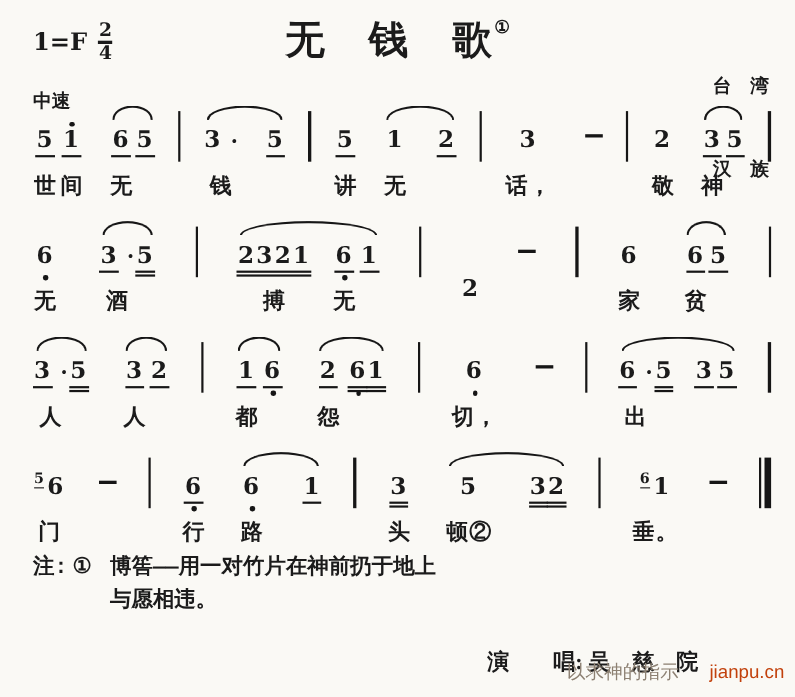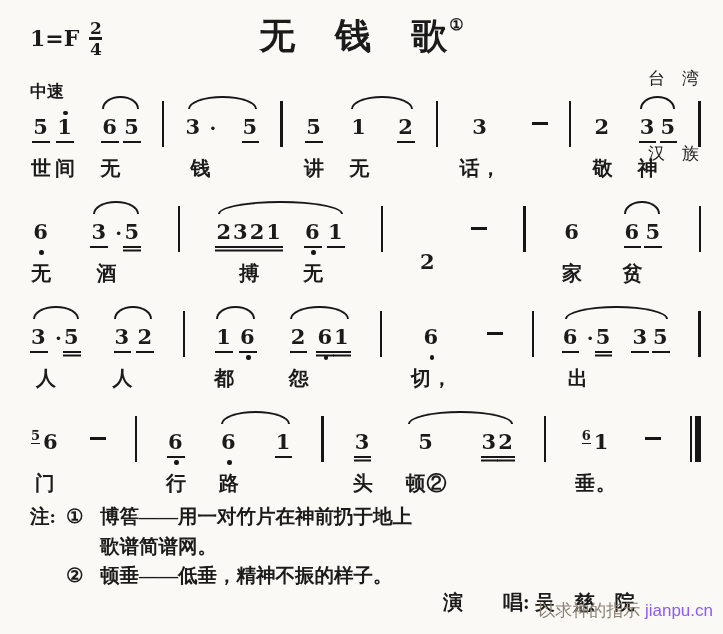--- a/index.html
+++ b/index.html
@@ -9,21 +9,21 @@
 
   
   .keysig{position:absolute;left:30px;top:20px;display:flex;align-items:center;
           font-family:"DejaVu Serif",serif;font-weight:700;font-size:22px;}
   .frac{display:inline-flex;flex-direction:column;align-items:center;margin-left:10px;
         font-size:17px;line-height:16px;font-weight:700;}
   .fracbar{width:13px;height:2.5px;background:currentColor;margin:1px 0;}
   .title{position:absolute;left:0;right:0;top:12px;text-align:center;
          font-size:36px;font-weight:700;white-space:pre;letter-spacing:2px;}
   .title sup{font-size:16px;vertical-align:18px;letter-spacing:0;}
-  .origin{position:absolute;right:24px;top:16px;font-size:17px;font-weight:400;
+  .origin{position:absolute;right:24px;top:16px;font-size:17px;font-weight:700;
           line-height:25px;white-space:pre;text-align:right;}
   .tempo{position:absolute;left:30px;top:80px;font-size:17px;font-weight:700;}
 
   
   .score{position:absolute;left:28px;right:22px;top:96px;}
   .score-line{display:flex;justify-content:space-between;align-items:flex-end;
               height:87px;margin-bottom:18px;}
   .cell{display:flex;flex-direction:column;align-items:center;}
   .gwrap{position:relative;display:flex;align-items:flex-end;padding:10px 3px 0;column-gap:20px;}
   .gwrap.slur::before{content:"";position:absolute;top:0;left:5px;right:5px;height:11px;
@@ -45,29 +45,29 @@
       position:relative;top:-10px;border-bottom:1.8px solid #161616;padding-bottom:1px;line-height:13px;}
   .dashbar{width:16px;height:3.5px;background:#161616;align-self:center;margin-bottom:7px;}
   .ly{height:30px;display:flex;align-items:center;font-size:20px;font-weight:600;
       white-space:nowrap;letter-spacing:1px;}
   .barwrap{display:flex;align-items:flex-end;column-gap:3px;margin-bottom:6px;}
   .barline-el{width:2.5px;height:46px;background:#161616;}
   .barline-el.thick{width:5.5px;}
 
   
   .fn{position:absolute;left:30px;top:502px;width:440px;font-size:19.5px;line-height:29.5px;
-      font-weight:600;}
+      font-weight:600;font-family:Liberation Mono, monospace;}
   .fn-label{display:inline-block;width:36px;}
   .fn-marker{display:inline-block;width:34px;}
   .fn-indent{padding-left:70px;}
   .credits{position:absolute;left:443px;top:502px;font-size:20px;font-weight:700;
       line-height:40px;white-space:pre;}
   .wm{position:absolute;right:10px;top:599px;font-size:17px;color:#8d8173;
       font-family:"Liberation Sans","DejaVu Sans",sans-serif;}
-  .wm .url{color:#8b5cf6;}
+  .wm .url{color:#c2410c;margin-left:23px;}
 </style>
 </head>
 <body>
 
 <div class="page">
 
   <div class="keysig">
     <span>1=F</span>
     <span class="frac">
       <span>2</span>
@@ -786,24 +786,21 @@
           <div class="ly"></div>
         </div>
       </div>
     </div>
 
   <div class="fn">
     <div>
       <span class="fn-label">注:</span><span class="fn-marker">①</span><span>博筶——用一对竹片在神前扔于地上</span>
     </div>
     <div class="fn-indent">
-      <span>歌谱简谱网。</span>
-    </div>
-    <div>
-      <span class="fn-label"></span><span class="fn-marker">②</span><span>顿垂——低垂，精神不振的样子。</span>
+      <span>与愿相违。</span>
     </div>
   </div>
 
   <div class="credits">
     <div>演　　唱: 吴　慈　院</div>
     
   </div>
 
   <div class="wm">
     <span>以求神的指示 </span><span class="url">jianpu.cn</span>

